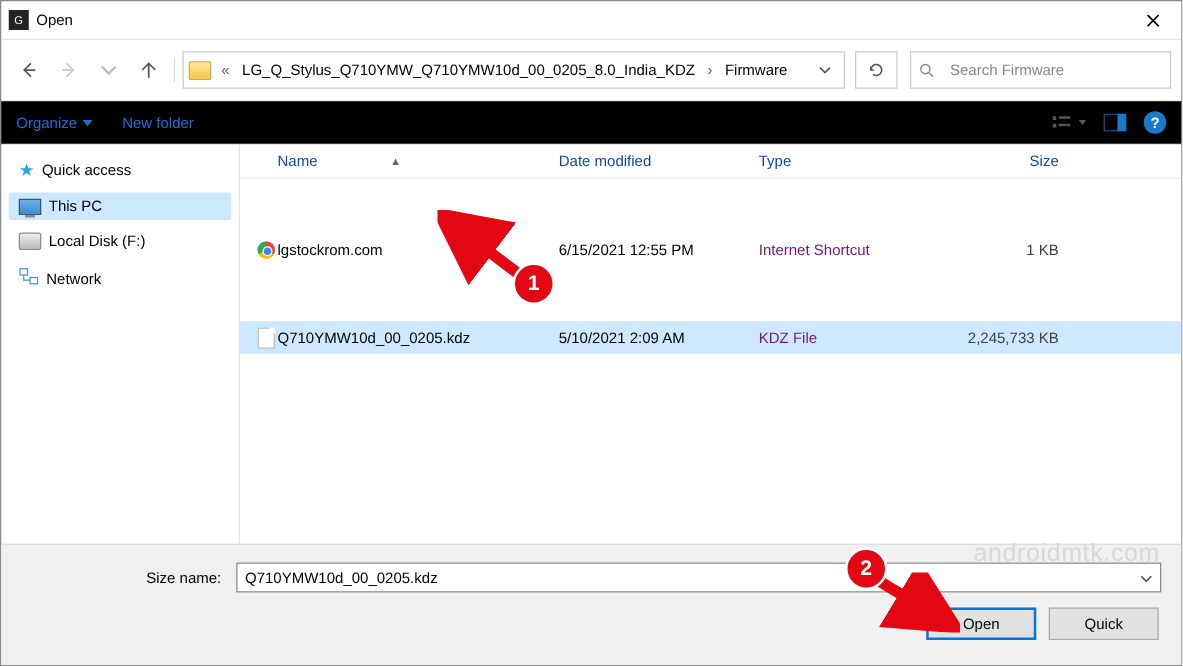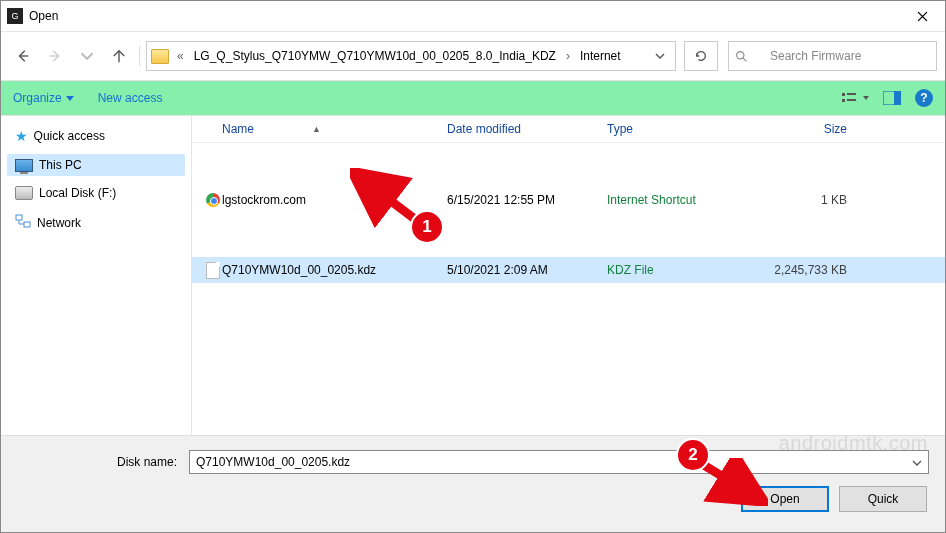--- a/index.html
+++ b/index.html
@@ -97,30 +97,30 @@
     display:flex; align-items:center; justify-content:center;
     color:#555;
     margin-left:4px;
   }
   .searchbox {
     width: 195px; height: 28px;
     border: 1px solid #ccc;
     display:flex; align-items:center;
     padding: 0 6px;
     color:#777;
-    gap:22px;
+    gap:12px;
     margin-left:6px;
   }
   .searchbox svg { width:13px; height:13px; color:#888; }
   .searchbox .ph { color:#888; }
 
   
   .toolbar {
     height: 34px;
-    background:#86efac;
+    background:#000000;
     border-top:1px solid #e5e5e5;
     border-bottom:1px solid #e5e5e5;
     display:flex;
     align-items:center;
     padding:0 12px;
     gap:24px;
   }
   .toolbar .link-btn {
     color:#1a6fd6;
     display:flex; align-items:center; gap:4px;
@@ -193,21 +193,21 @@
     display:flex;
     align-items:center;
     padding:3px 0 3px 12px;
     height:20px;
     margin-top:44px;
   }
   .file-row.selected { background:#cde8ff; }
   .file-row .ico { width:18px; display:flex; justify-content:center; }
   .file-row .fname { width:225px; padding-left:0; }
   .file-row .fdate { width:160px; color:#000000; }
-  .file-row .ftype { width:140px; color:#15803d; }
+  .file-row .ftype { width:140px; color:#701a75; }
   .file-row .fsize { width:100px; text-align:right; color:#404040; padding-right:12px; }
   .ico-page {
     width:12px;height:15px;border:1px solid #bbb;background:#fff;position:relative;
   }
   .ico-page::before{content:"";position:absolute;right:-1px;top:-1px;width:0;height:0;border-left:5px solid transparent;border-top:5px solid #fff;}
   .ico-chrome {
     width:14px;height:14px;border-radius:50%;
     background:conic-gradient(#ea4335 0 120deg,#fbbc05 120deg 240deg,#34a853 240deg 360deg);
     position:relative;
   }
@@ -311,21 +311,21 @@
           <path d="M8 2 V15" stroke="#555" stroke-width="1.6"></path>
         </svg>
     </div>
     <div class="nav-sep"></div>
 
     <div class="breadcrumb">
       <div class="folder-ico"></div>
       <span class="chevron">«</span>
       <span class="crumb">LG_Q_Stylus_Q710YMW_Q710YMW10d_00_0205_8.0_India_KDZ</span>
       <span class="chevron">›</span>
-      <span class="crumb">Internet</span>
+      <span class="crumb">Firmware</span>
       <span class="dropdown">
         <svg viewBox="0 0 10 6" width="10" height="6">
             <path d="M1 1 L5 5 L9 1" fill="none" stroke="#555" stroke-width="1.4"></path>
           </svg>
       </span>
     </div>
 
     <div class="refresh-btn">
       <svg viewBox="0 0 16 16" width="14" height="14">
           <path d="M3 8 a5 5 0 1 1 2 4" fill="none" stroke="#555" stroke-width="1.5"></path>
@@ -341,21 +341,21 @@
       <span class="ph">Search Firmware</span>
     </div>
   </div>
 
   <div class="toolbar">
     <div class="link-btn">
       <span>Organize</span>
       <span class="tri"></span>
     </div>
     <div class="link-btn">
-      <span>New access</span>
+      <span>New folder</span>
     </div>
     <div class="right">
       <div class="view-btn">
         <svg width="18" height="14" viewBox="0 0 18 14">
           <rect x="0" y="2" width="3" height="3" fill="#555"></rect>
             <rect x="0" y="8" width="3" height="3" fill="#555"></rect>
           <rect x="5" y="2" width="9" height="2" fill="#555"></rect>
             <rect x="5" y="8" width="9" height="2" fill="#555"></rect>
         </svg>
         <span class="tri"></span>
@@ -424,21 +424,21 @@
           <span class="fdate">5/10/2021 2:09 AM</span>
           <span class="ftype">KDZ File</span>
           <span class="fsize">2,245,733 KB</span>
         </div>
       </div>
     </div>
   </div>
 
   <div class="footer">
     <div class="fn-row">
-      <div class="fn-label">Disk name:</div>
+      <div class="fn-label">Size name:</div>
       <div class="fn-input">
         <span>Q710YMW10d_00_0205.kdz</span>
         <span class="dd">
           <svg viewBox="0 0 10 6" width="10" height="6">
               <path d="M1 1 L5 5 L9 1" fill="none" stroke="#555" stroke-width="1.4"></path>
             </svg>
         </span>
       </div>
     </div>
     <div class="btn-row">

